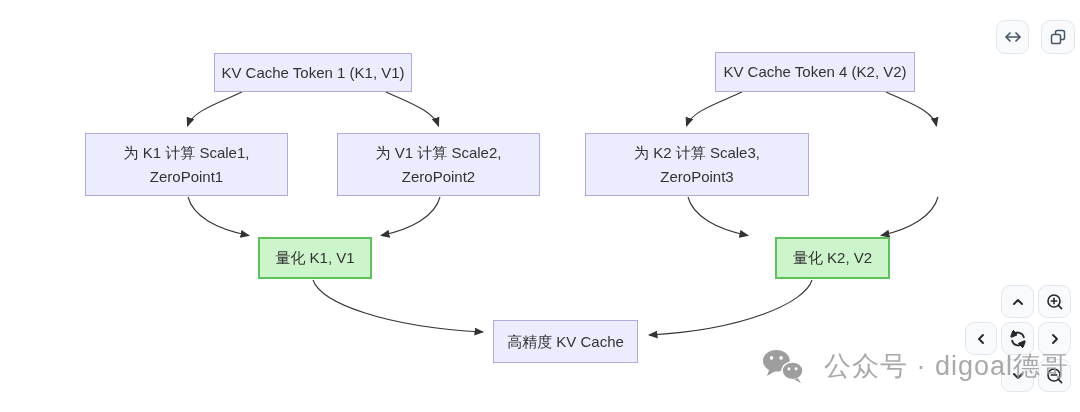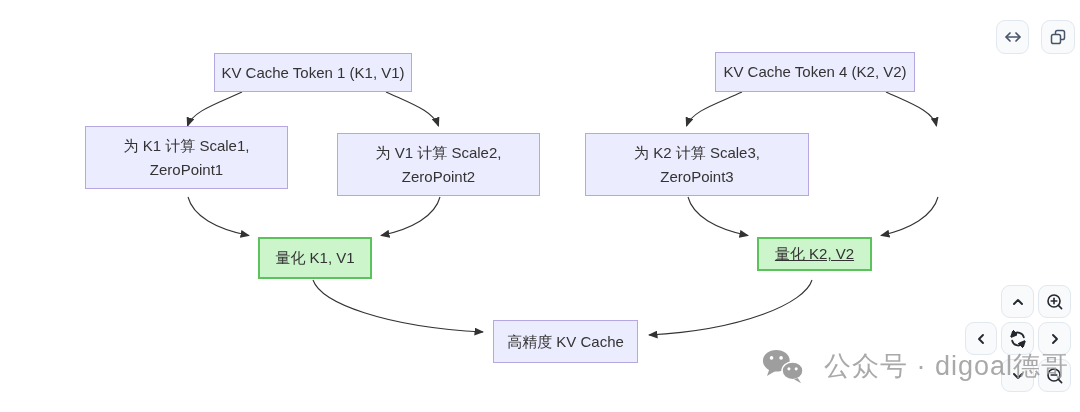--- a/index.html
+++ b/index.html
@@ -4,27 +4,27 @@
 <style>
   html,body{margin:0;padding:0;background:#ffffff;width:1080px;height:412px;overflow:hidden;
     font-family:"Liberation Sans","DejaVu Sans",sans-serif;}
   .stage{position:relative;width:1080px;height:412px;background:#fff;margin-left:40px;}
   svg.edges{position:absolute;left:0;top:0;z-index:1;}
   .node{position:absolute;box-sizing:border-box;display:flex;align-items:center;justify-content:center;
     text-align:center;background:var(--node-fill);border:1.4px solid var(--node-border);
     color:var(--node-text);font-size:15px;line-height:1.55;white-space:pre-line;z-index:2;}
   .node.green{background:var(--green-fill);border:2px solid var(--green-border);}
   #n0{left:174px;top:53px;width:198px;height:39px;}
-  #n1{left:45px;top:126px;width:203px;height:63px;}
+  #n1{left:45px;top:133px;width:203px;height:63px;}
   #n2{left:297px;top:133px;width:203px;height:63px;}
   #n3{left:218px;top:237px;width:114px;height:42px;}
   #n4{left:675px;top:52px;width:200px;height:40px;}
   #n5{left:545px;top:133px;width:224px;height:63px;}
   #n6{left:795px;top:133px;width:202px;height:63px;}
-  #n7{left:717px;top:237px;width:115px;height:34px;text-decoration:underline;}
+  #n7{left:735px;top:237px;width:115px;height:42px;}
   #n8{left:453px;top:320px;width:145px;height:43px;}
   .ctl{position:absolute;box-sizing:border-box;width:33px;height:33px;border-radius:9px;
     background:var(--btn-bg);border:1px solid var(--btn-border);display:flex;align-items:center;
     justify-content:center;padding:0;cursor:pointer;z-index:4;color:var(--icon-dark);}
   .ctl.top{color:var(--icon);}
   #btn-expand{left:956px;top:20px;width:33px;height:34px;}
   #btn-copy{left:1001px;top:20px;width:34px;height:34px;}
   #btn-up{left:961px;top:285px;}
   #btn-zoomin{left:998px;top:285px;}
   #btn-left{left:925px;top:322px;width:32px;}

